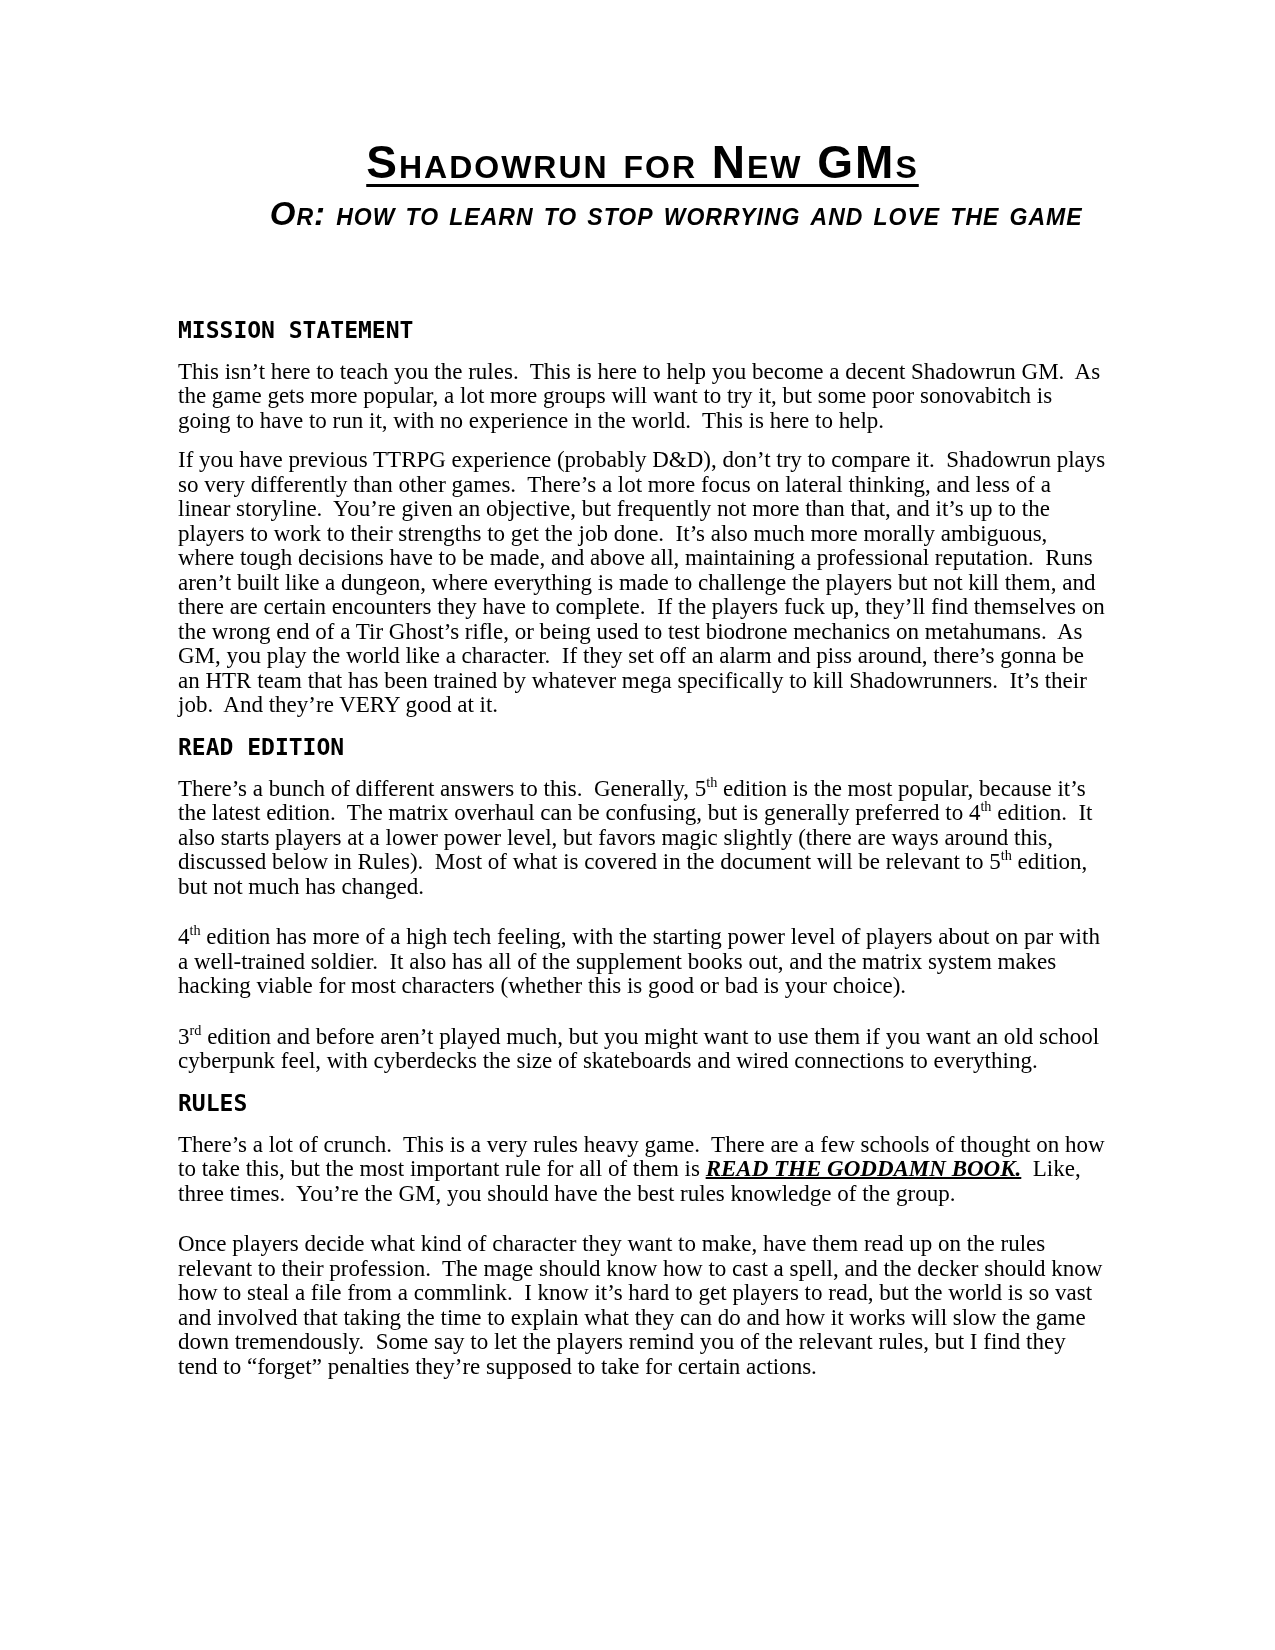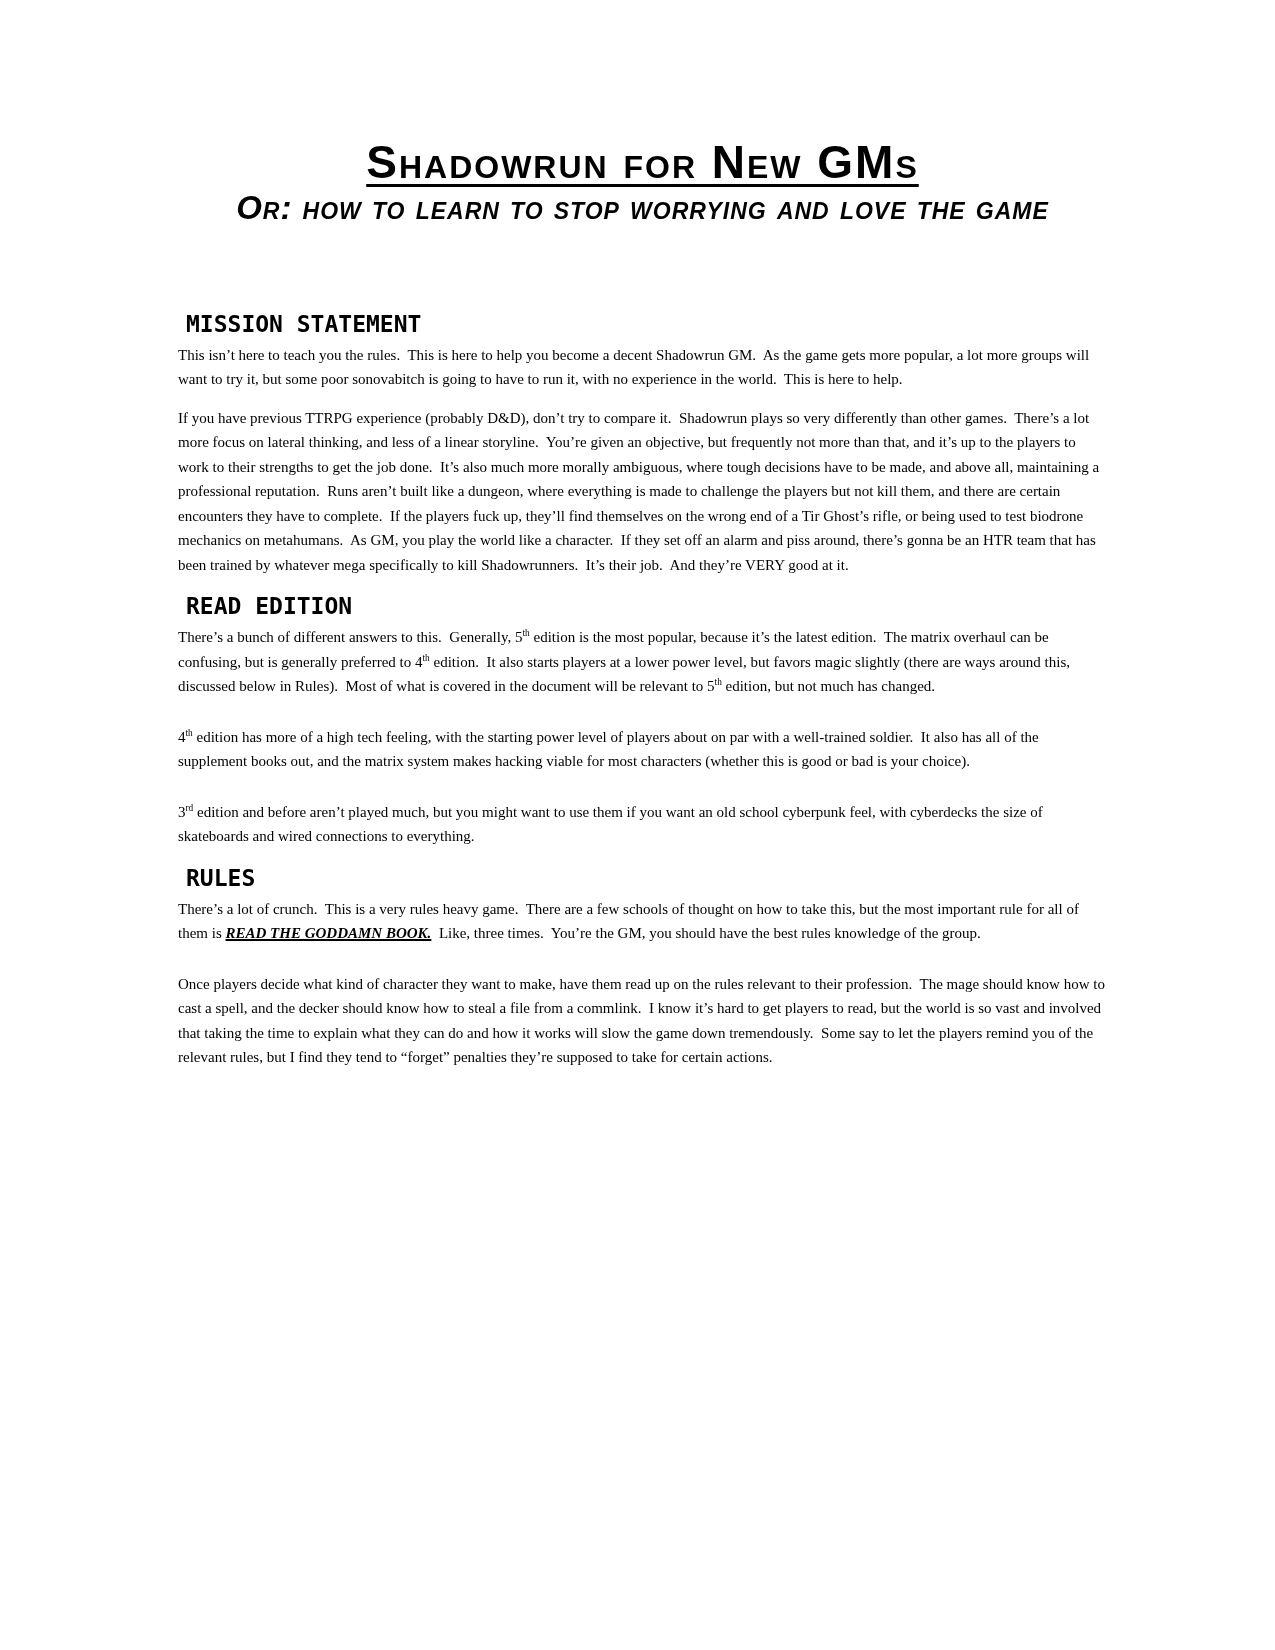--- a/index.html
+++ b/index.html
@@ -28,44 +28,44 @@
     font-variant: small-caps;
     font-weight: bold;
     font-size: 46px;
     line-height: 1.05;
     letter-spacing: 2px;
     text-decoration: underline;
     text-decoration-thickness: 3px;
     text-underline-offset: 6px;
   }
   .doc-subtitle {
-    margin: 4px auto 82px auto;
+    margin: 10px auto 82px auto;
     max-width: 880px;
-    text-align: center;
+    text-align: right;
     font-family: "Liberation Sans", sans-serif;
     font-variant: small-caps;
     font-style: italic;
     font-weight: bold;
     font-size: 33px;
     line-height: 1.1;
     letter-spacing: 1px;
   }
   
   h2.sec-heading {
-    margin: 10px 0 4px 8px;
+    margin: 10px 0 4px 0;
     font-family: "DejaVu Sans Mono", monospace;
     font-weight: bold;
     font-size: 23px;
     line-height: 30px;
     letter-spacing: 0px;
   }
   
   p.body-text {
-    margin: 4px 0 26px 0;
-    font-size: 15px;
+    margin: 15px 0 26px 0;
+    font-size: 23px;
     line-height: 24.5px;
     white-space: pre-wrap;
   }
   p.body-text:last-child { margin-bottom: 0; }
   section { margin: 0 0 14px 0; }
   sup.ord {
     font-size: 62%;
     vertical-align: super;
     line-height: 0;
   }

